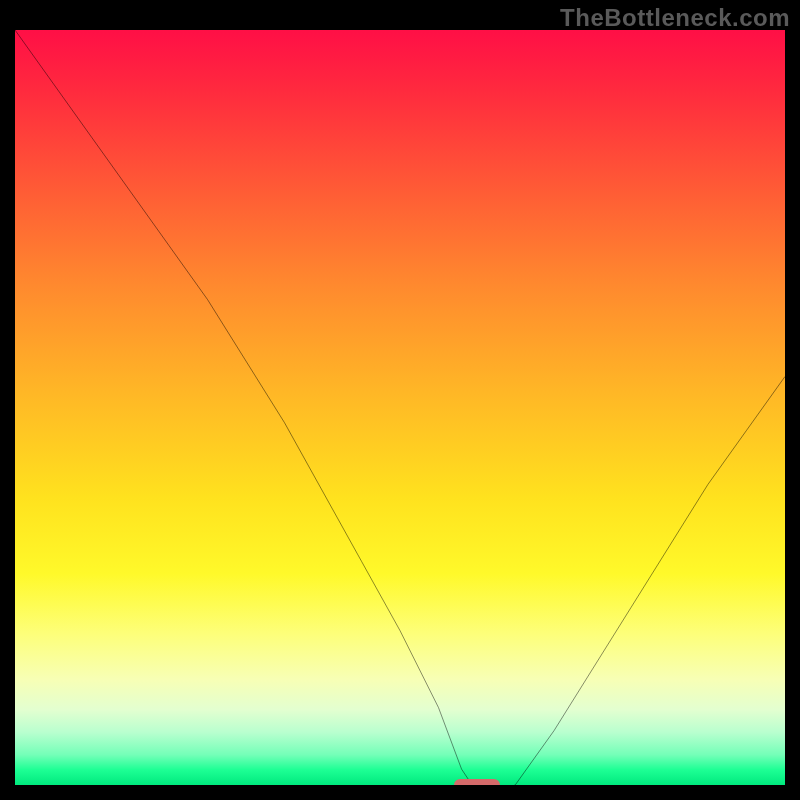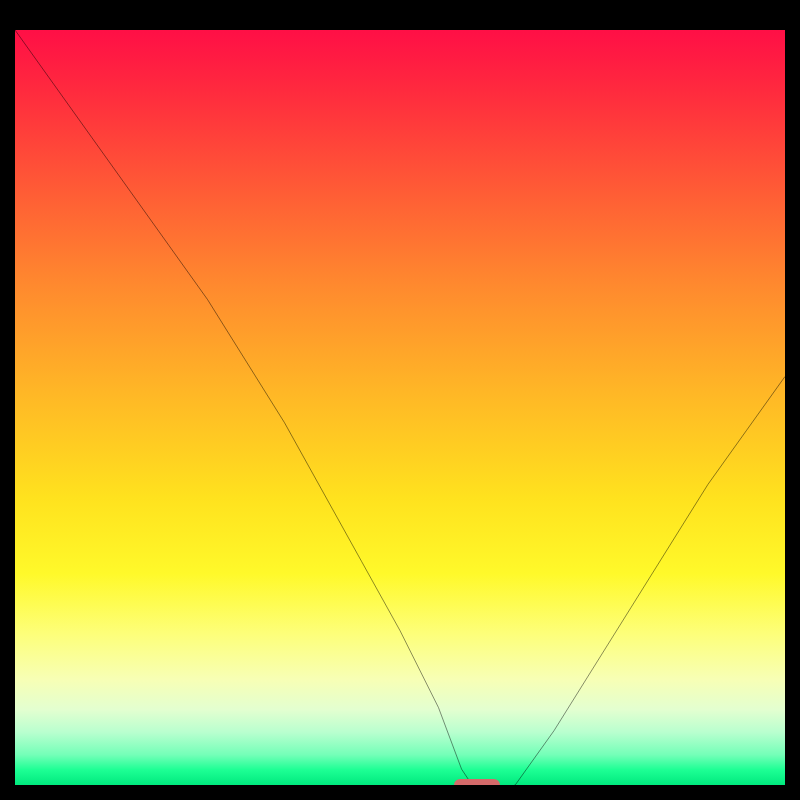--- a/index.html
+++ b/index.html
@@ -64,20 +64,21 @@
     position: absolute;
     background: #d46a6a;
     border-radius: 999px;
   }
 </style>
 </head>
 <body>
 
 <div class="frame">
 
+  <div class="watermark">TheBottleneck.com</div>
 
   <div class="plot-area">
     <div class="gradient-bg"></div>
 
     <svg class="curve" viewBox="0 0 100 100" preserveAspectRatio="none">
       <path fill="none" stroke="#000" stroke-width="0.45" vector-effect="non-scaling-stroke" d="M0.00 0.00 L5.00 7.00 L10.00 14.00 L15.00 21.00 L20.00 28.00 L25.00 35.00 L30.00 43.00 L35.00 51.00 L40.00 60.00 L45.00 69.00 L50.00 78.00 L55.00 88.00 L58.00 96.00 L60.00 99.00 L62.00 100.00 L65.00 98.00 L70.00 91.00 L75.00 83.00 L80.00 75.00 L85.00 67.00 L90.00 59.00 L95.00 52.00 L100.00 45.00"></path>
     </svg>
 
     <div class="marker" style="left:57.00%;top:99.20%;width:6%;height:1.6%;"></div>
   </div>

